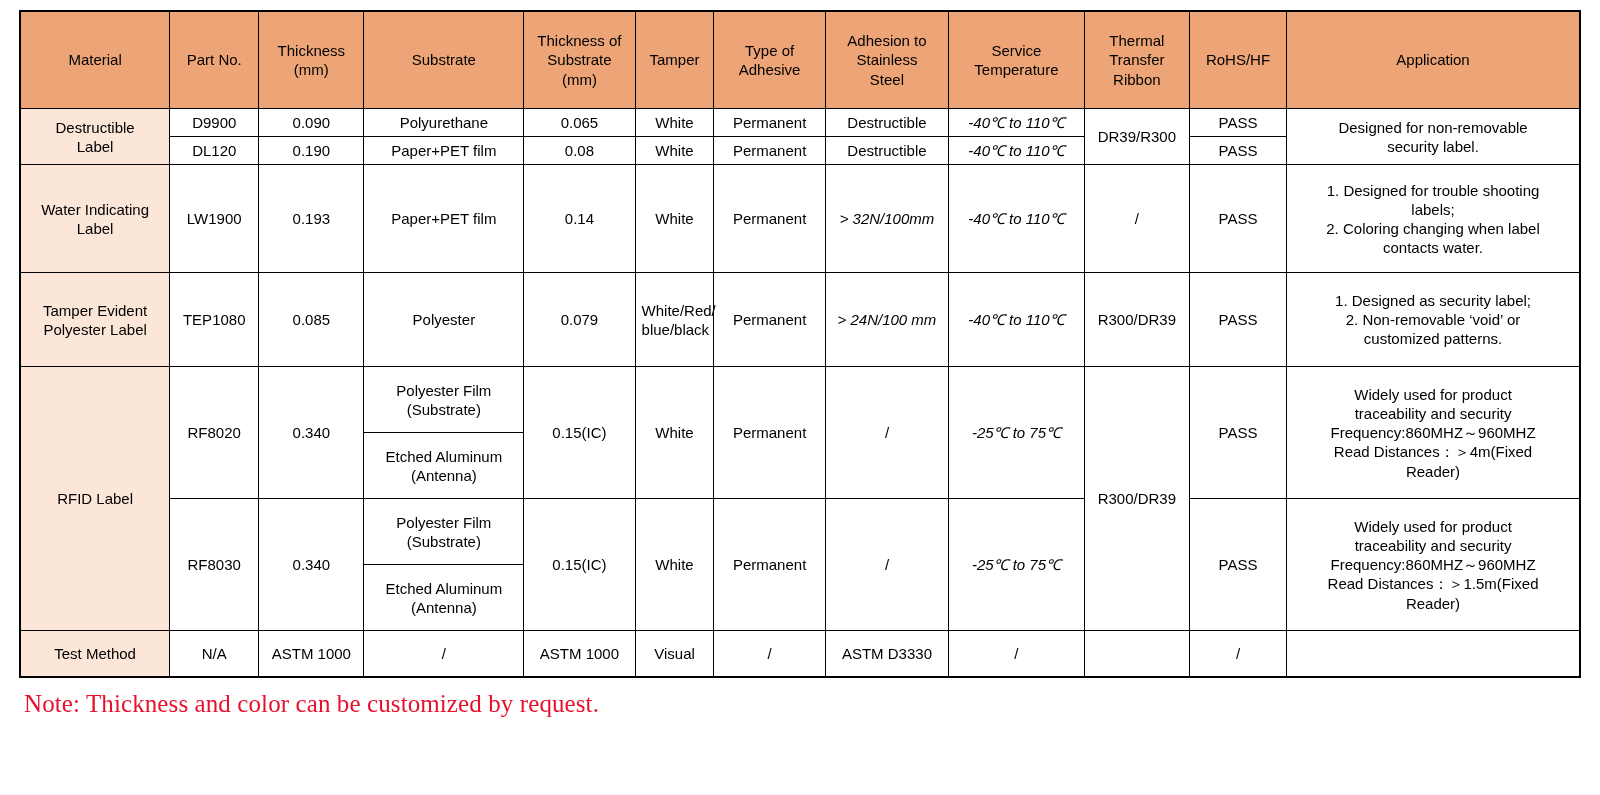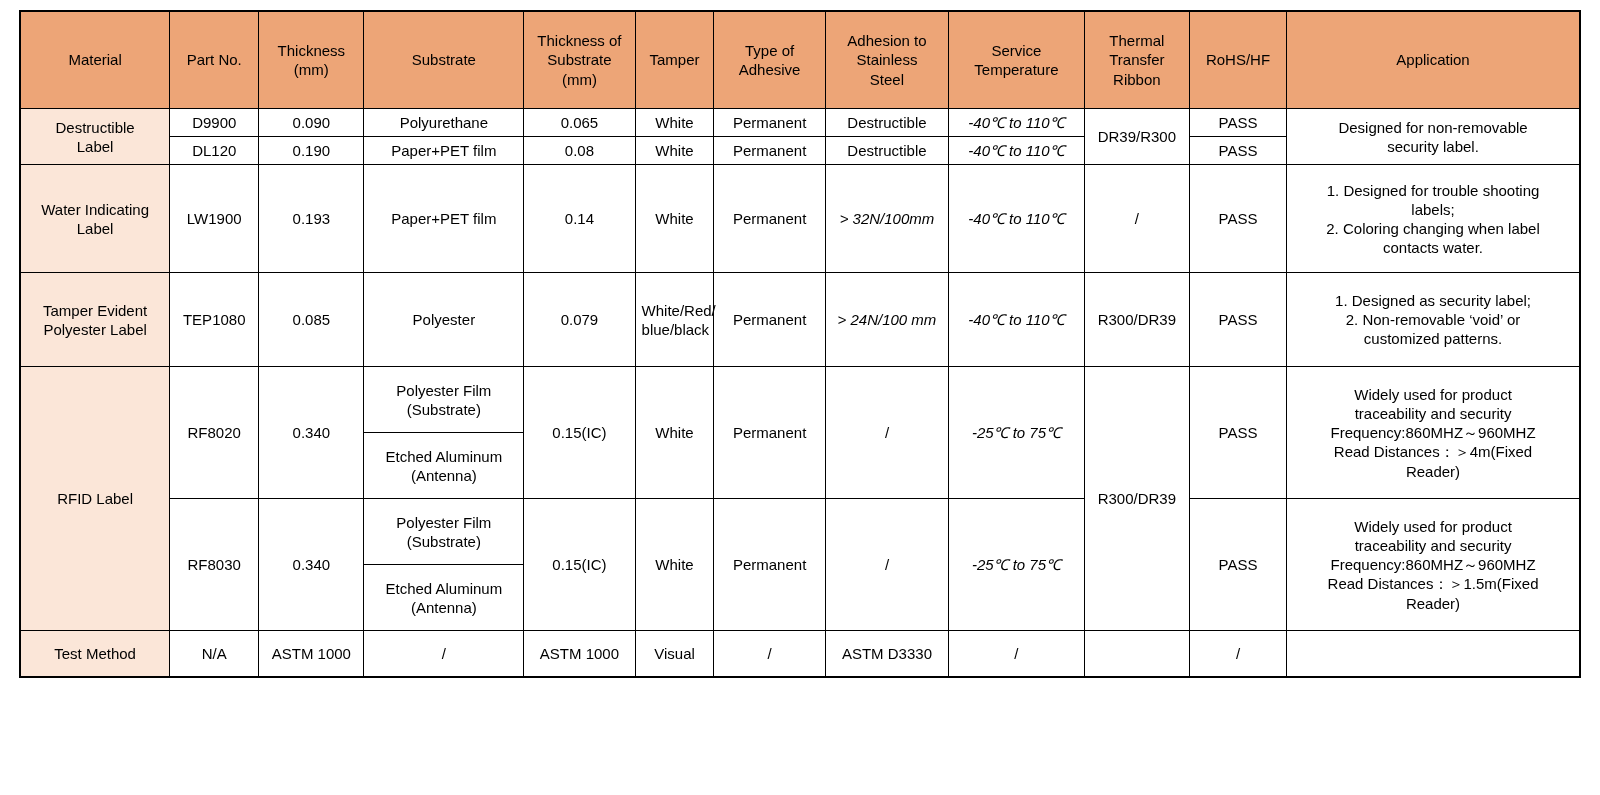--- a/index.html
+++ b/index.html
@@ -280,14 +280,15 @@
         <td><span>ASTM D3330</span></td>
         <td><span>/</span></td>
         <td><span></span></td>
         <td><span>/</span></td>
         <td class="appcell"><span></span></td>
       </tr>
 
     </tbody>
   </table>
 
+  <div class="note">Note: Thickness  and color can be customized by request.</div>
 
 </div>
 
 </body></html>

